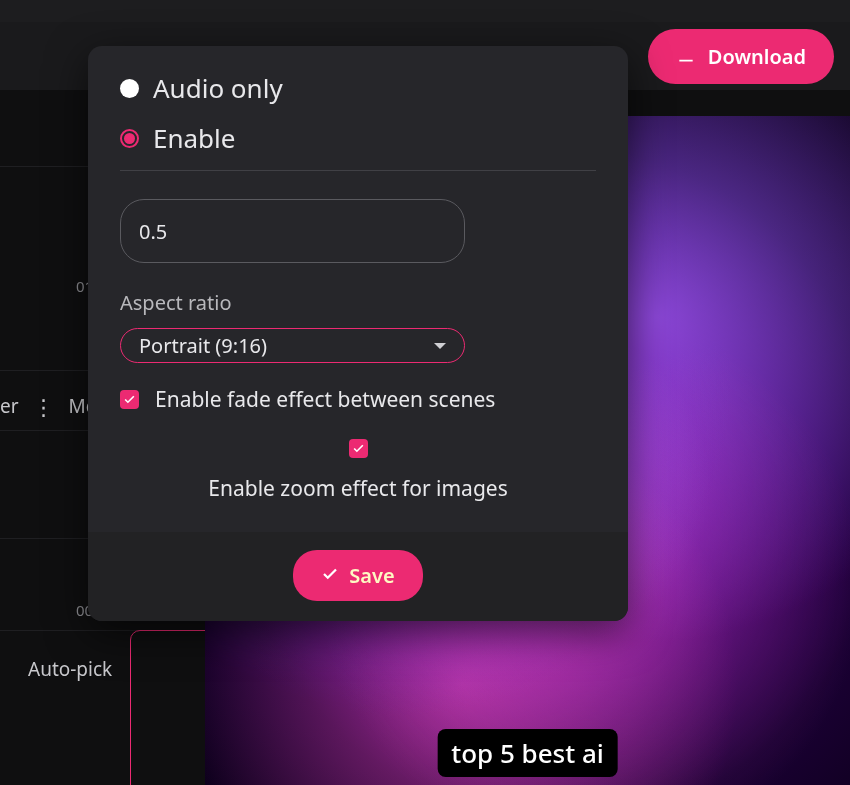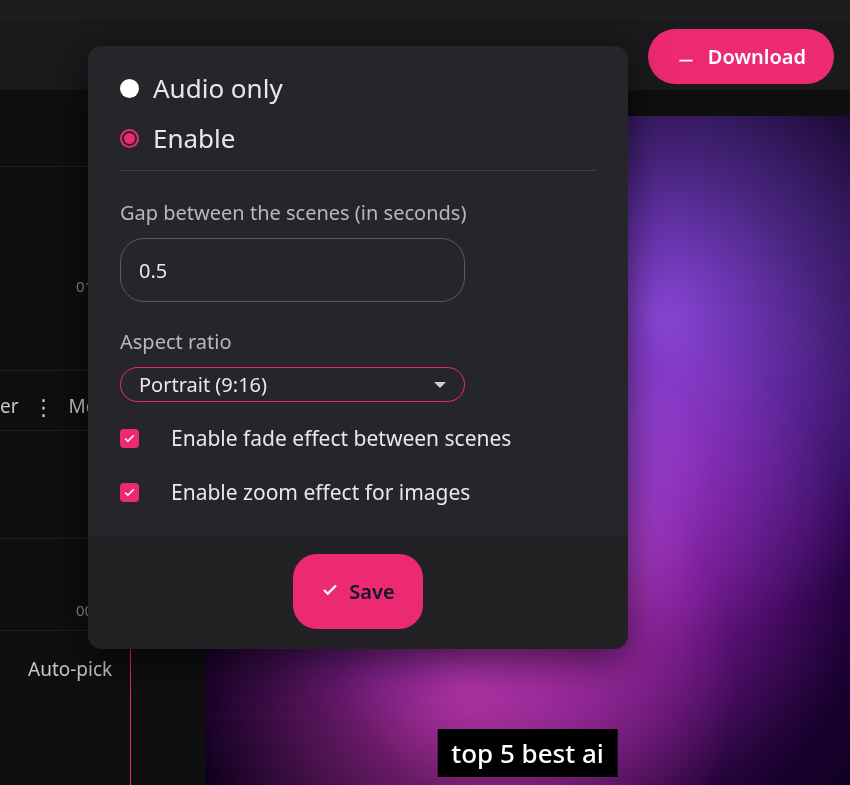--- a/index.html
+++ b/index.html
@@ -120,20 +120,21 @@
     left: 50%;
     transform: translateX(-50%);
     bottom: 8px;
     background: #000;
     color: #fff;
     padding: 6px 14px;
     font-size: 26px;
     font-weight: 500;
     white-space: nowrap;
     z-index: 2;
+    border-radius: 8px;
   }
 
   
   .modal {
     position: absolute;
     left: 88px;
     top: 46px;
     width: 540px;
     background: var(--bg-modal);
     border-radius: 14px;
@@ -227,21 +228,21 @@
     border-right: 6px solid transparent;
     border-top: 6px solid #cfcfd3;
   }
   .select-value { font-size: 20px; color: var(--text-primary); }
 
   .field-block { margin-bottom: 26px; }
 
   .check-row {
     display: flex;
     align-items: center;
-    gap: 32px;
+    gap: 16px;
     font-size: 21px;
     margin-top: 18px;
     cursor: pointer;
   }
   .checkbox {
     width: 19px; height: 19px;
     background: var(--accent-pink);
     border-radius: 4px;
     display: flex; align-items: center; justify-content: center;
     flex-shrink: 0;
@@ -249,24 +250,24 @@
   .checkbox svg { width: 13px; height: 13px; stroke: #fff; stroke-width: 3; fill: none; }
 
   .modal-footer {
     background: var(--bg-modal-footer);
     padding: 18px 0 20px 0;
     display: flex;
     justify-content: center;
   }
   .save-btn {
     background: var(--accent-pink);
-    color: #0f172a;
+    color: #fef9c3;
     border: none;
     border-radius: 24px;
-    padding: 24px 28px;
+    padding: 12px 28px;
     font-size: 20px;
     font-weight: 600;
     display: inline-flex;
     align-items: center;
     gap: 10px;
     cursor: pointer;
   }
   .save-btn svg { width: 18px; height: 18px; stroke: #fff; stroke-width: 3; fill: none; }
 </style>
 </head>
@@ -314,42 +315,41 @@
       <span>Audio only</span>
     </label>
     <label class="radio-row">
       <span class="radio-sel"></span>
       <span>Enable</span>
     </label>
 
     <div class="hr"></div>
 
     <div class="field-block">
-      <div class="field-label">Gap between the scenes (in seconds)</div>
       <input class="text-input" type="text" value="0.5" style="">
     </div>
 
     <div class="field-block" style="margin-bottom:22px;">
       <div class="field-label">Aspect ratio</div>
       <div class="select-wrap">
         <span class="select-value">Portrait (9:16)</span>
         <span class="caret"></span>
       </div>
     </div>
 
     <label class="check-row">
       <span class="checkbox">
         <svg viewBox="0 0 24 24">
             <path d="M4 12l5 5L20 6"></path>
           </svg>
       </span>
       <span>Enable fade effect between scenes</span>
     </label>
 
-    <label class="check-row" style="margin-top:26px;">
+    <label class="check-row" style="margin-top:26px;flex-direction:column;">
       <span class="checkbox">
         <svg viewBox="0 0 24 24">
             <path d="M4 12l5 5L20 6"></path>
           </svg>
       </span>
       <span>Enable zoom effect for images</span>
     </label>
 
   </div>
 

